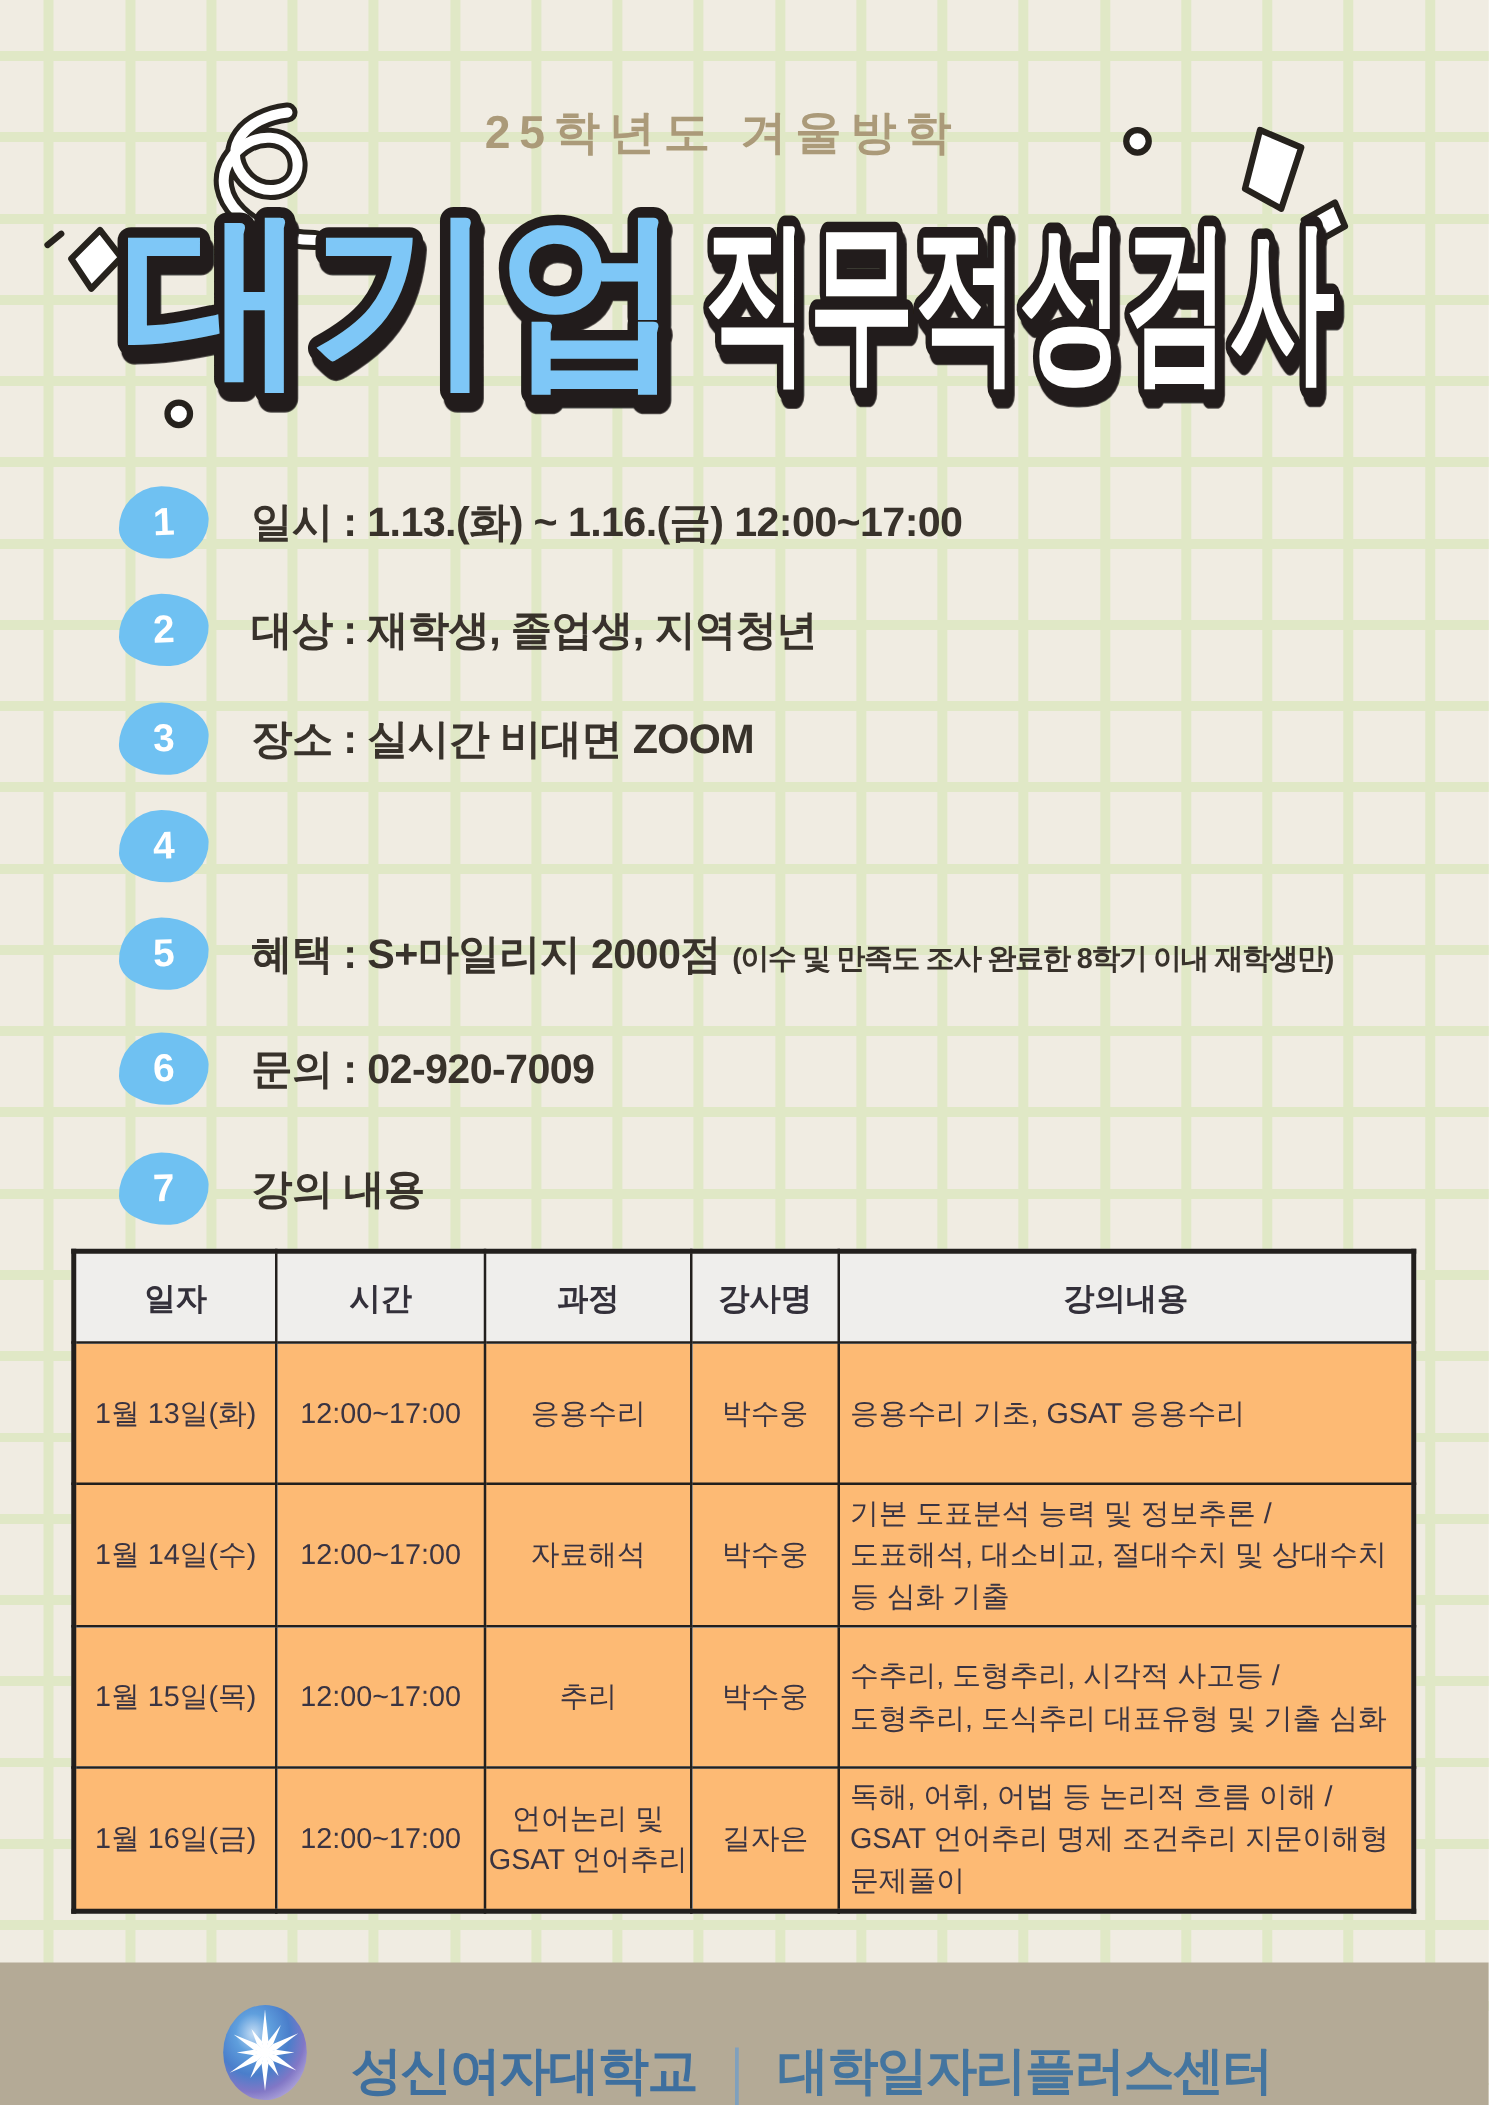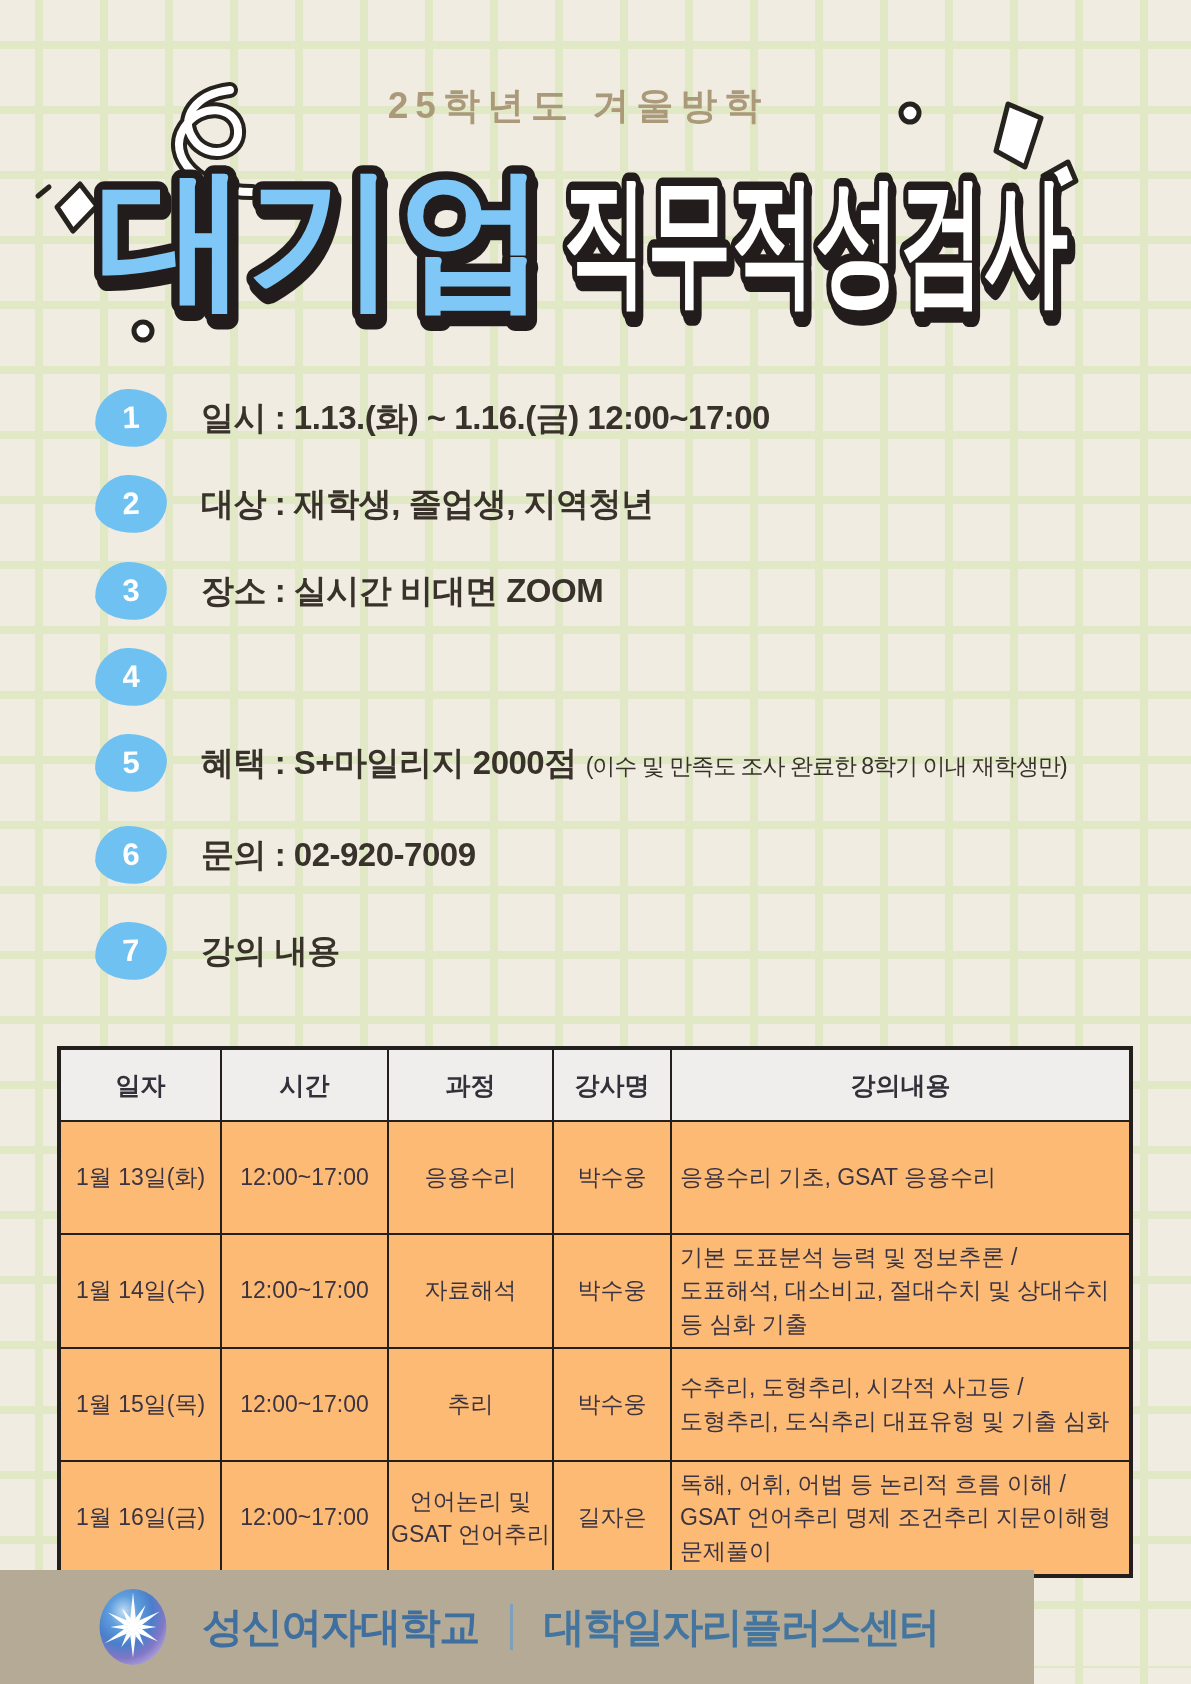--- a/index.html
+++ b/index.html
@@ -25,44 +25,44 @@
     background:#6fc1f2;
     border-radius:46% 54% 44% 56% / 58% 46% 54% 42%;
     transform:rotate(-2deg);
     display:flex;align-items:center;justify-content:center;
     color:#ffffff;font-size:31px;font-weight:bold;
   }
   .info-text{
     font-size:33px;font-weight:800;color:#38322b;letter-spacing:-0.5px;
   }
   .info-note{
-    font-size:23px;font-weight:400;color:#38322b;letter-spacing:-1px;margin-left:9px;
+    font-size:23px;font-weight:700;color:#38322b;letter-spacing:-1px;margin-left:9px;
   }
   table.schedule{
-    position:absolute;left:57px;top:1046px;width:1072px;
+    position:absolute;left:57px;top:999px;width:1072px;
     border-collapse:collapse;table-layout:fixed;
     border:4px solid #221f1d;background:#f6f5f1;
   }
   .schedule th,.schedule td{border:2px solid #221f1d;overflow:hidden;}
   .schedule th{
     height:68px;background:#efeeec;
     font-size:25px;font-weight:bold;color:#33303a;text-align:center;
   }
   .schedule td{
     height:99px;background:#fdba74;
     font-size:23px;color:#3a3442;text-align:center;line-height:1.45;
   }
   .schedule td.cell-content{
     text-align:left;padding:6px 10px 6px 8px;white-space:pre-line;
   }
   .schedule td.cell-course{white-space:pre-line;}
   .footer{
-    position:absolute;left:0;top:1570px;width:1034px;height:114px;
+    position:absolute;left:0;top:1570px;width:1191px;height:114px;
     background:#b4aa96;
-    display:flex;align-items:center;justify-content:center;gap:31px;
+    display:flex;align-items:flex-end;justify-content:center;gap:31px;
   }
   .footer-uni{font-size:41px;font-weight:800;color:#3e6f9e;letter-spacing:-1.5px;}
   .footer-divider{width:3px;height:46px;background:#7fa0bd;}
   .footer-center{font-size:41px;font-weight:600;color:#44759f;letter-spacing:-1.5px;}
 </style>
 </head>
 <body>
 
 <div class="page">
 

